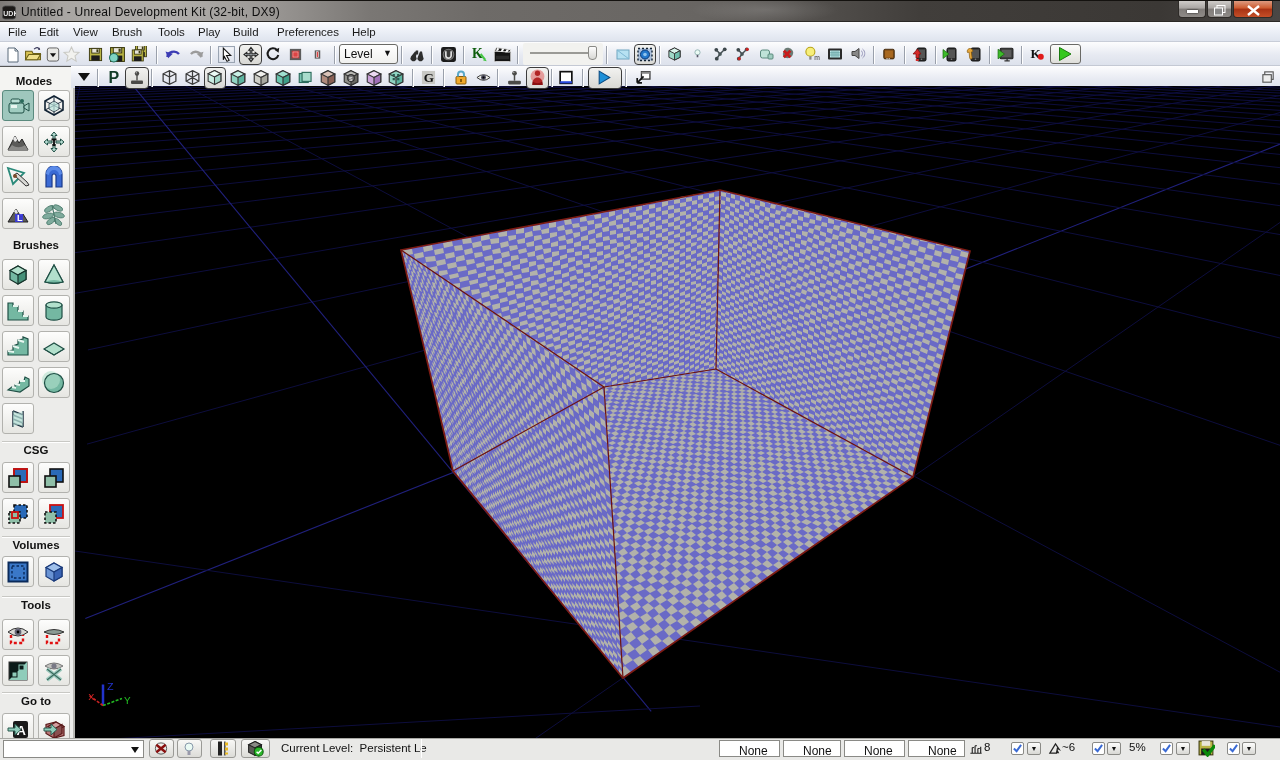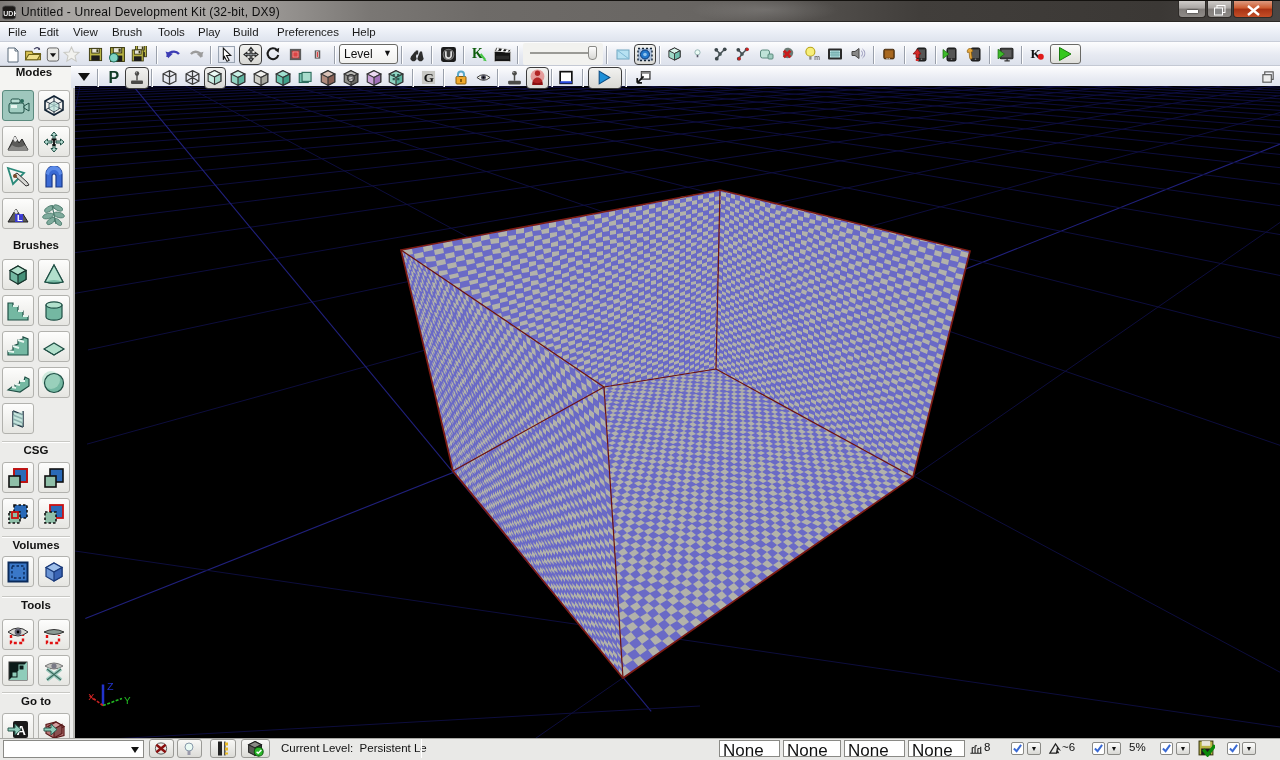--- a/index.html
+++ b/index.html
@@ -20,21 +20,21 @@
 .combo i{position:absolute;right:5px;top:3px;font-style:normal;font-size:9px;color:#111}
 #sidebar{position:absolute;left:0;top:88px;width:75px;height:650px;background:#ececea;border-right:2px solid #b8b8b4}
 .sbtn{position:absolute;background:linear-gradient(#fdfdfc,#e6e6e2);border:1px solid #b2b2ae;border-radius:3px;display:flex;align-items:center;justify-content:center}
 .sbtn.sel{background:#9fc7bd;border-color:#5a8a7e}
 .slab{position:absolute;left:0;width:72px;text-align:center;font-size:11.5px;font-weight:600;color:#111}
 .shr{position:absolute;left:2px;width:68px;height:1px;background:#c8c8c4;box-shadow:0 1px 0 #fff}
 #statusbar{position:absolute;left:0;top:738px;width:1280px;height:22px;background:#e9e9e7;border-top:1px solid #a8a8a4}
 .swhite{position:absolute;background:#fff;border:1px solid #8a8a86}
 .stbtn{position:absolute;background:linear-gradient(#f8f8f6,#dcdcd8);border:1px solid #9a9a96;border-radius:3px}
 .stxt{position:absolute;font-size:11.5px;color:#111}
-.none{font-size:17px;color:#111;padding-left:3px}
+.none{font-size:12px;color:#111;padding-left:19px}
 .chk{position:absolute;width:13px;height:13px;background:#fff;border:1px solid #8a8a86;border-radius:2px;text-align:center;line-height:9px}
 .ddb{position:absolute;width:14px;height:13px;background:linear-gradient(#fdfdfc,#d8d8d4);border:1px solid #8a8a86;border-radius:2px;font-size:7px;text-align:center;line-height:12px;color:#111}
 </style></head>
 <body>
 <div id="page">
 <div id="titlebar">
       <div style="position:absolute;left:690px;top:0;width:150px;height:22px;background:radial-gradient(ellipse at 50% 40%,rgba(255,255,255,0.14),rgba(255,255,255,0) 70%)"></div>
       <svg style="position:absolute;left:2px;top:3px" width="14" height="17" viewBox="0 0 16 16">
         <rect x="0.5" y="0.5" width="15" height="15" rx="3" fill="#1c1a18" stroke="#555"></rect>
         <text x="1.5" y="11.5" font-size="8" font-weight="bold" fill="#e8e8e8" font-family="Liberation Sans">UDK</text>
@@ -793,21 +793,21 @@
     <div class="sep" style="left:1021px;top:46px;height:18px"></div>
     <svg style="position:absolute;left:1030px;top:45px" width="15" height="18" viewBox="0 0 16 16">
       <text x="0.5" y="12.5" font-family="Liberation Serif" font-weight="bold" font-size="14" fill="#111">K</text>
       <circle cx="11.5" cy="11" r="3.2" fill="#e01a1a"></circle>
     </svg>
     <div style="position:absolute;left:1050px;top:44px;width:31px;height:20px;background:linear-gradient(#fcfcfa,#dededa);border:1px solid #6a6a66;border-radius:3px"></div>
     <svg style="position:absolute;left:1057px;top:46px" width="17" height="16" viewBox="0 0 16 16">
       <path d="M2 1.5L13.5 8 2 14.5z" fill="#35c81e" stroke="#1a7a0e"></path>
     </svg>
 <div style="position:absolute;left:0;top:66px;width:71px;height:24px;background:#f4f4f2;border-top:1px solid #555;"></div>
-    <div style="position:absolute;left:0px;top:66px;width:68px;text-align:center;font-size:11.5px;font-weight:600;color:#111">Modes</div>
+    <div style="position:absolute;left:0px;top:75px;width:68px;text-align:center;font-size:11.5px;font-weight:600;color:#111">Modes</div>
     <div style="position:absolute;left:78px;top:73px;width:0;height:0;border-left:6px solid transparent;border-right:6px solid transparent;border-top:8px solid #111"></div>
     <div class="sep" style="left:97px;top:69px;height:18px"></div>
     <svg style="position:absolute;left:107px;top:68px" width="16" height="18" viewBox="0 0 16 16">
       <text x="1.5" y="14" font-family="Liberation Sans" font-weight="bold" font-size="16" fill="#123c28">P</text>
     </svg>
     <div class="fbtn" style="left:125px;top:67px;width:24px;height:22px"></div>
     <svg style="position:absolute;left:129px;top:69px" width="16" height="17" viewBox="0 0 16 16">
       <rect x="2" y="11" width="12" height="3.5" rx="1" fill="#4a4a48"></rect>
       <path d="M7.3 11V5h1.4v6z" fill="#4a4a48"></path>
       <circle cx="8" cy="4" r="2.2" fill="#4a4a48"></circle>

